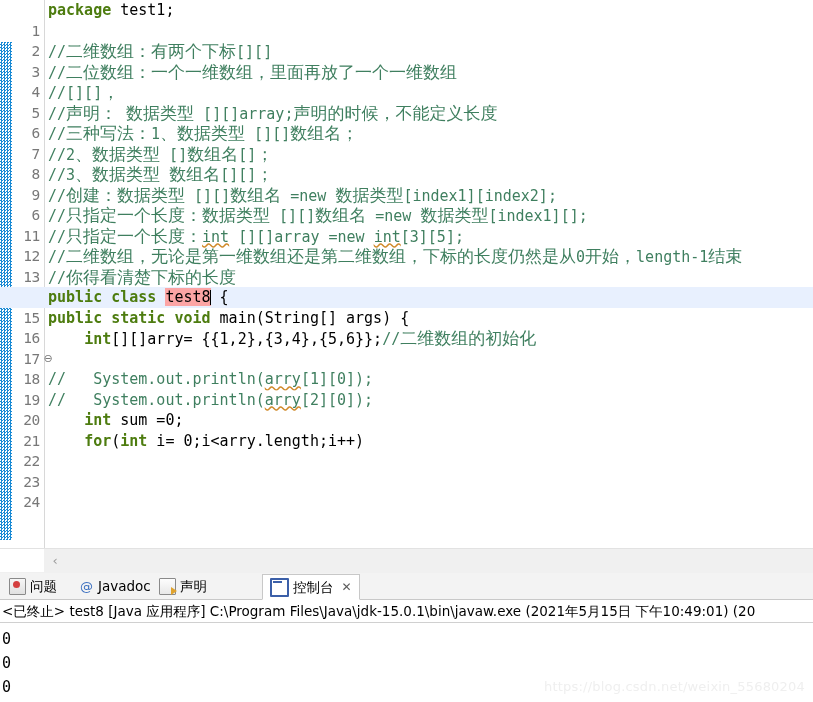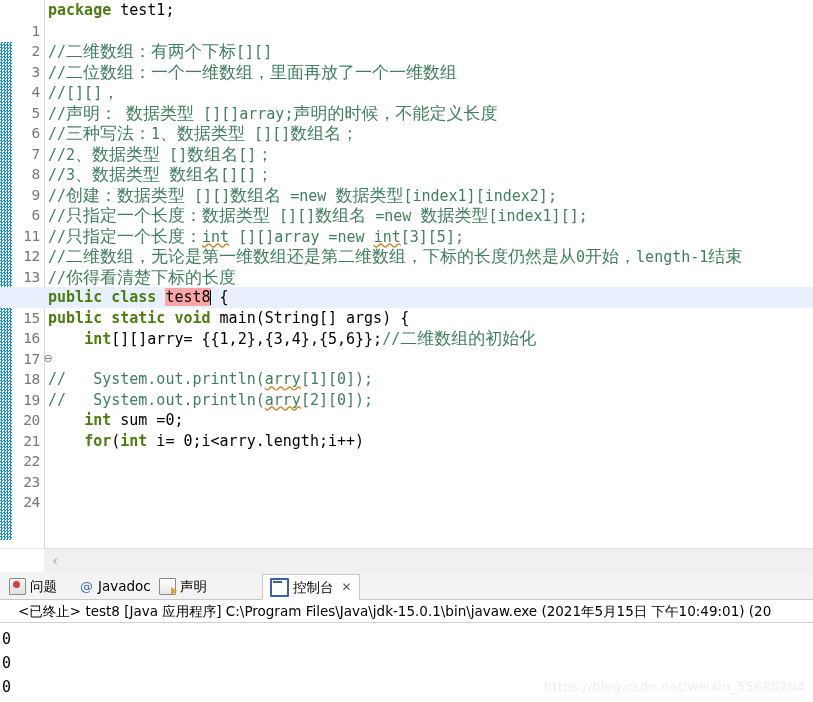--- a/index.html
+++ b/index.html
@@ -229,21 +229,21 @@
   .tab-close {
     margin-left: 4px;
     color: #5a5a5a;
     font-size: 12px;
     font-family: "DejaVu Sans", sans-serif;
   }
   .statusline {
     position: relative;
     height: 22px;
     line-height: 22px;
-    padding-left: 18px;
+    padding-left: 2px;
     font-size: 13.5px;
     color: #000000;
     white-space: nowrap;
     overflow: hidden;
     font-family: "DejaVu Sans", sans-serif;
     border-bottom: 1px solid #d0d0d0;
     background: #ffffff;
   }
   .console-out {
     position: relative;

